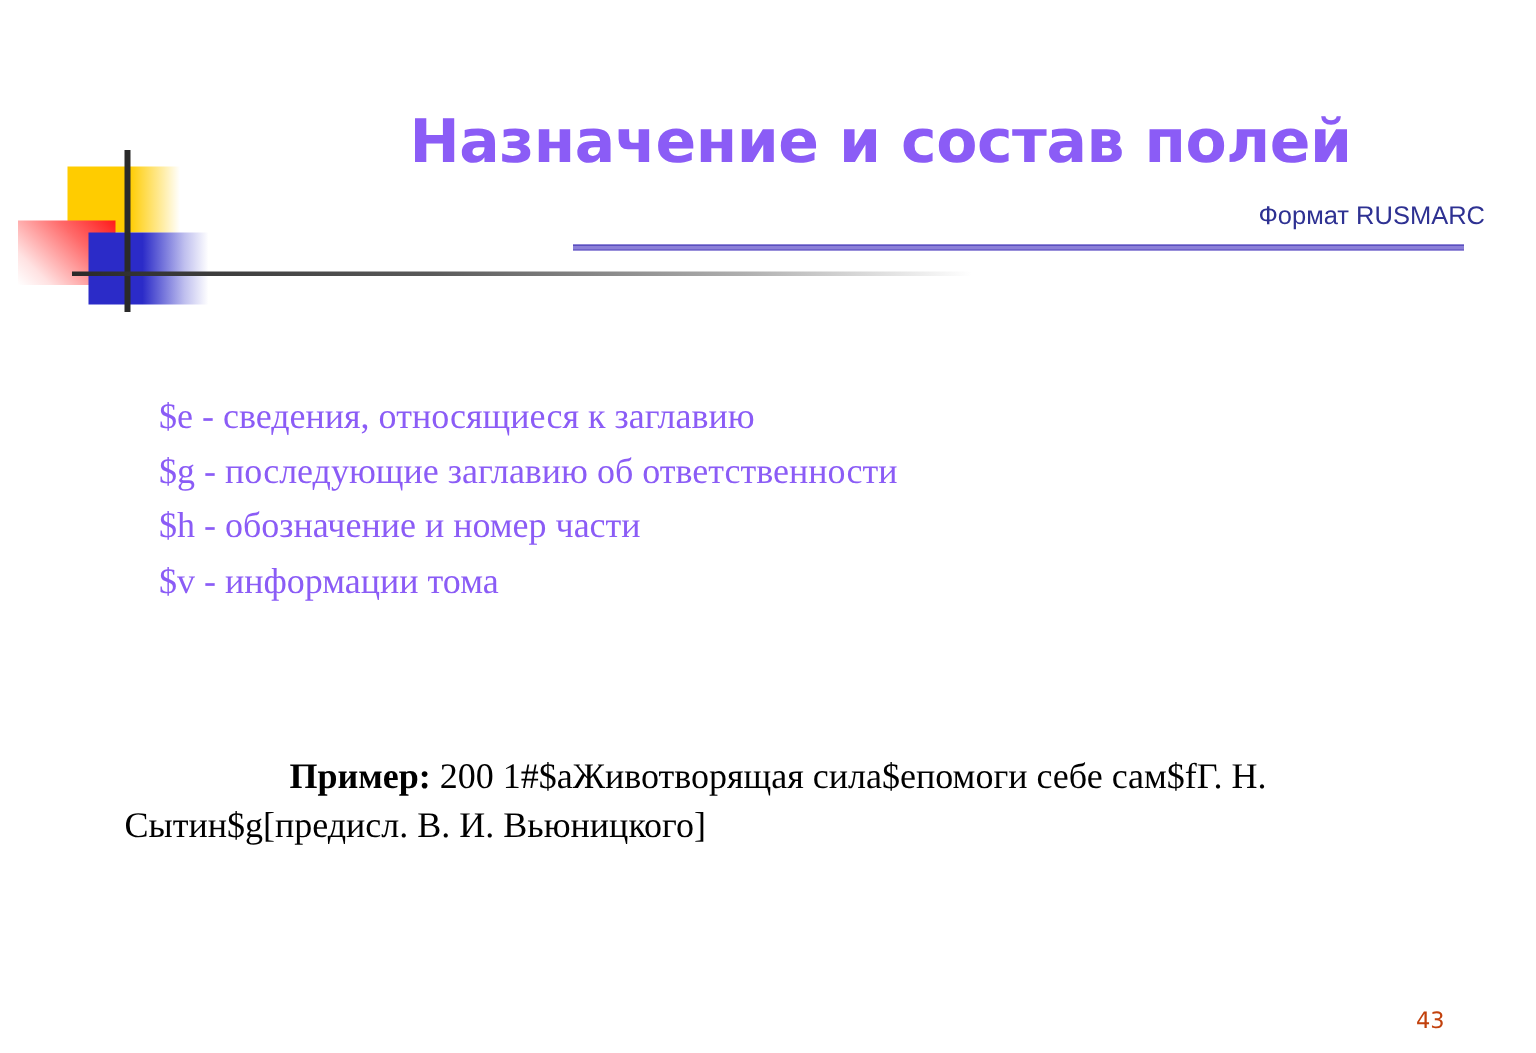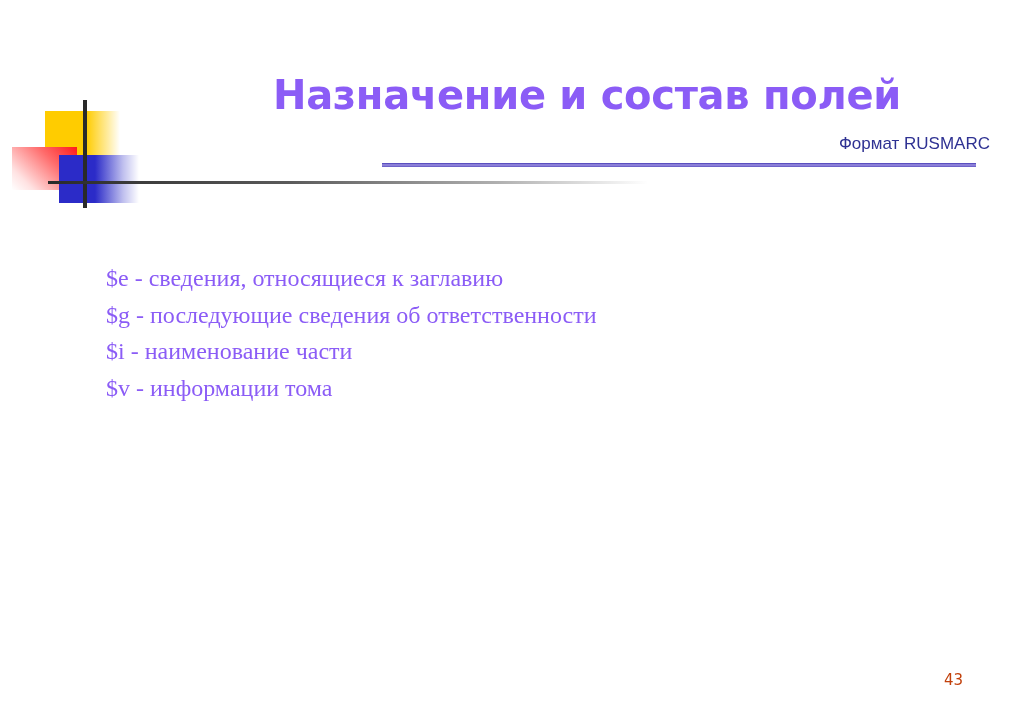--- a/index.html
+++ b/index.html
@@ -114,20 +114,21 @@
   </div>
 
   <div class="h-line-gray"></div>
   <div class="h-line-blue"></div>
 
   <div class="title">Назначение и состав полей</div>
   <div class="subtitle1">Формат RUSMARC</div>
 
   <ul class="fields">
     <li>$e - сведения, относящиеся к заглавию</li>
-    <li>$g - последующие сведения об ответственности</li>
-    <li>$i - наименование части</li>
+    <li>$g - последующие заглавию об ответственности</li>
+    <li>$h - обозначение и номер части</li>
     <li>$v - информации тома</li>
   </ul>
 
+  <div class="example"><span class="indent"></span><b>Пример:</b><span> 200 1#$aЖивотворящая сила$eпомоги себе сам$fГ. Н. Сытин$g[предисл. В. И. Вьюницкого]</span></div>
 
   <div class="page-number">43</div>
 </div>
 
 </body></html>

